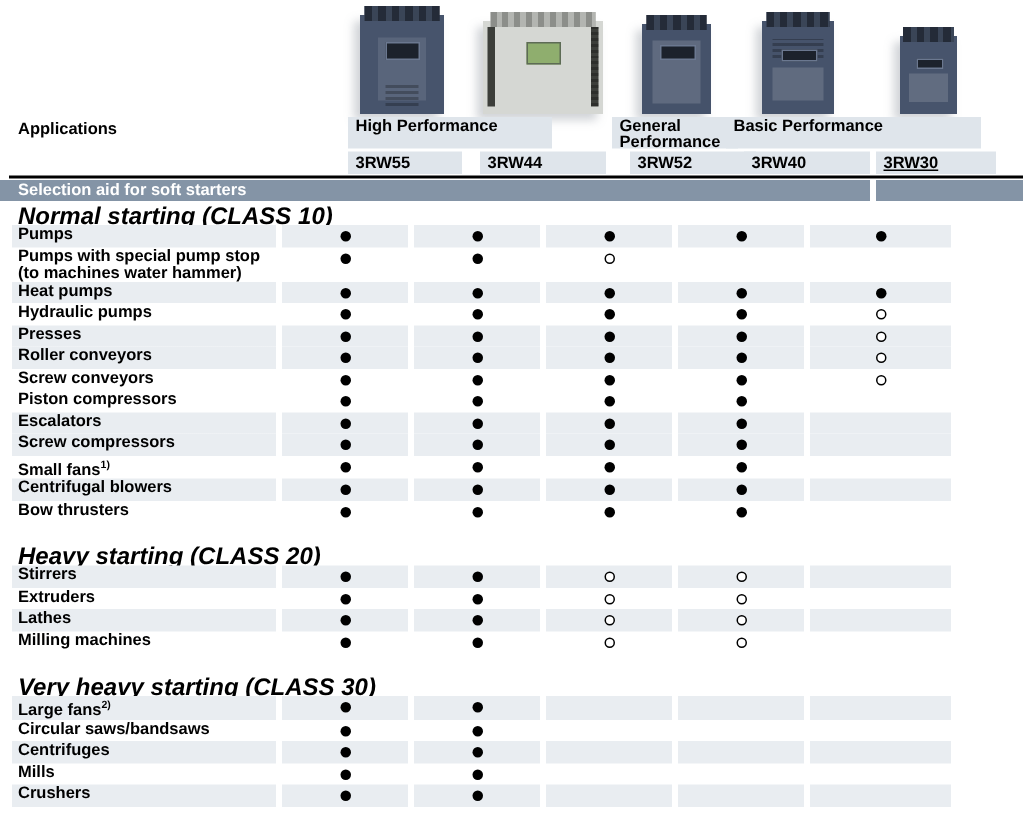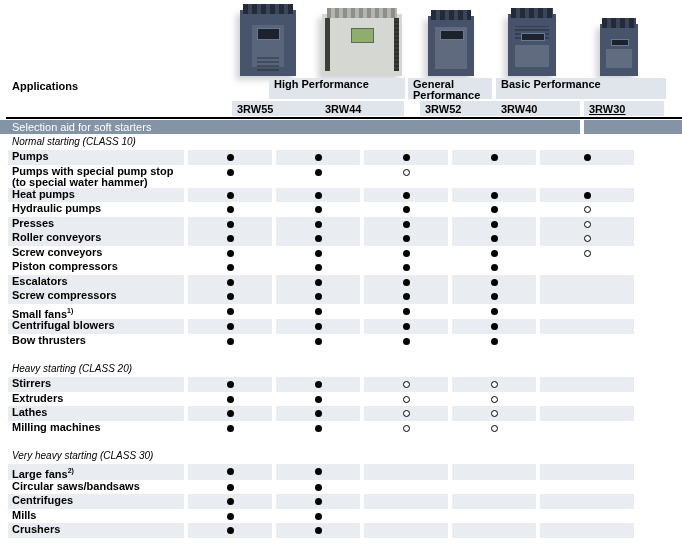--- a/index.html
+++ b/index.html
@@ -46,26 +46,26 @@
   .p4 .dev-panel{left:16%;top:48%;width:68%;height:36%;}
 
   
   .apps-label{position:absolute;left:12px;top:80px;font-size:11px;font-weight:bold;}
   .group-box{position:absolute;top:78px;height:21px;background:var(--hdr,#dfe5eb);
              font-size:11px;font-weight:bold;padding:1px 0 0 5px;box-sizing:border-box;line-height:11px;}
   .model-box{position:absolute;top:101px;height:15px;background:var(--hdr,#dfe5eb);
              font-size:11px;font-weight:bold;padding:2px 0 0 5px;box-sizing:border-box;}
   .black-rule{position:absolute;left:6px;right:0;top:117px;height:2px;background:#000;}
   .band{position:absolute;left:0;right:0;top:120px;height:14px;background:var(--band,#8494a6);}
-  .band-title{position:absolute;left:12px;top:1px;color:#fff;font-size:11px;font-weight:normal;}
+  .band-title{position:absolute;left:12px;top:1px;color:#fff;font-size:11px;font-weight:bold;}
   .band-gap{position:absolute;left:580px;width:4px;top:0;bottom:0;background:#fff;}
 
   
   .table{position:absolute;left:0;right:0;top:134px;}
-  .section-title{font-size:10px;font-weight:normal;font-style:italic;padding:2px 0 2px 12px;height:12px;}
+  .section-title{font-size:16px;font-weight:bold;font-style:italic;padding:2px 0 2px 12px;height:12px;}
   .sec-gap{height:13px;}
   .row{display:flex;align-items:stretch;}
   .label-cell{width:184px;box-sizing:border-box;padding:1px 0 0 12px;font-size:11px;font-weight:bold;line-height:11px;}
   .row.striped .label-cell{background:linear-gradient(90deg,#fff 0 8px,var(--stripe,#e9edf1) 8px 100%);}
   .cell{width:84px;margin-left:4px;display:flex;align-items:flex-start;justify-content:center;padding-top:4px;box-sizing:border-box;}
   .cell.last{width:94px;}
   .row.striped .cell{background:var(--stripe,#e9edf1);}
   .row{min-height:14.5px;}
   .row.tall{min-height:23px;}
   .dot{width:7px;height:7px;border-radius:50%;}
@@ -117,26 +117,26 @@
           <div class="dev-panel"></div>
           <div class="dev-vents"></div>
           <div class="dev-screen"></div>
         </div>
       </div>
     </div>
 
   <div class="apps-label">Applications</div>
 
   <div id="groups">
-      <div class="group-box" style="left: 232px; width: 136px; margin-left: 37px;">High Performance</div>
+      <div class="group-box" style="left: 232px; width: 136px;">High Performance</div>
       <div class="group-box" style="left: 408px; width: 84px;">General Performance</div>
-      <div class="group-box" style="left: 496px; width: 170px;">Basic Performance</div>
+      <div class="group-box" style="left: 484px; width: 170px;">Basic Performance</div>
     </div>
   <div id="models">
-      <div class="model-box" style="left: 232px; width: 100px;">3RW55</div>
+      <div class="model-box" style="left: 232px; width: 76px;">3RW55</div>
       <div class="model-box" style="left: 320px; width: 84px;">3RW44</div>
       <div class="model-box" style="left: 420px; width: 84px;">3RW52</div>
       <div class="model-box" style="left: 496px; width: 84px;">3RW40</div>
       <div class="model-box" style="left: 584px; width: 80px; text-decoration: underline;">3RW30</div>
     </div>
 
   <div class="black-rule"></div>
 
   <div class="band">
     <span class="band-title">Selection aid for soft starters</span>
@@ -157,21 +157,21 @@
           <div class="dot filled"></div>
         </div>
         <div class="cell">
           <div class="dot filled"></div>
         </div>
         <div class="cell last">
           <div class="dot filled"></div>
         </div>
       </div>
       <div class="row tall">
-        <div class="label-cell"><span>Pumps with special pump stop</span><div>(to special water hammer)</div></div>
+        <div class="label-cell"><span>Pumps with special pump stop</span><div>(to machines water hammer)</div></div>
         <div class="cell">
           <div class="dot filled"></div>
         </div>
         <div class="cell">
           <div class="dot filled"></div>
         </div>
         <div class="cell">
           <div class="dot open"></div>
         </div>
         <div class="cell"></div>

